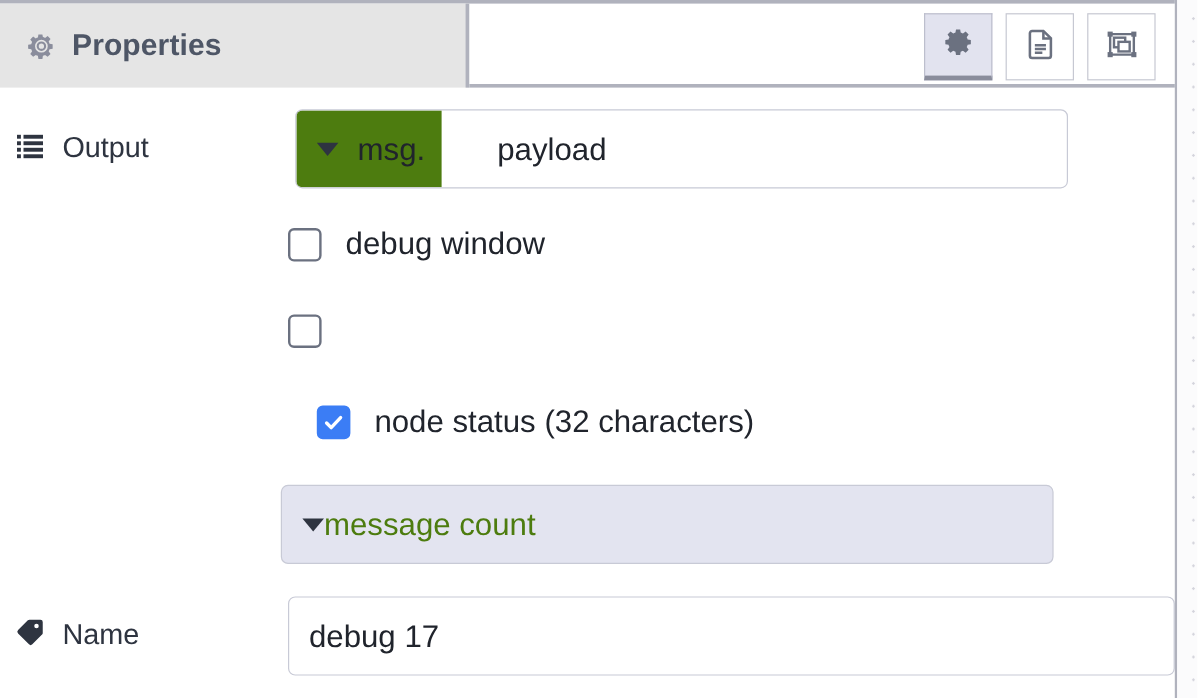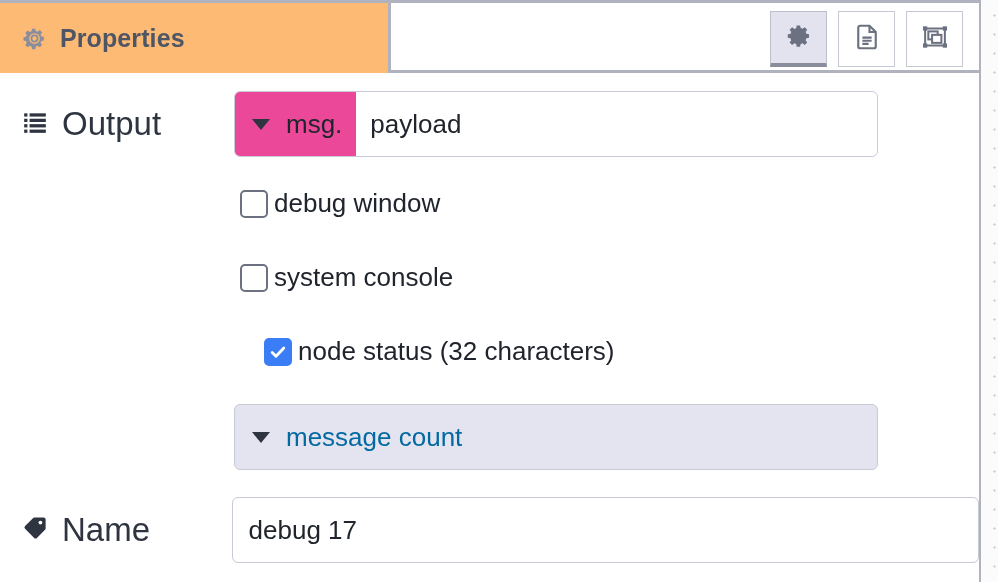--- a/index.html
+++ b/index.html
@@ -69,21 +69,21 @@
   }
   #tab-properties {
     position: absolute;
     left: 0; top: 0;
     width: 391px; height: 70px;
     border-right: 3px solid #b0b2bd;
     box-sizing: border-box;
     display: flex;
     align-items: center;
     padding-left: 22px;
-    background: #fdba74;
+    background: #e5e5e5;
   }
   #tab-properties .tab-label {
     font-size: 25px;
     font-weight: bold;
     color: #4e5666;
     margin-left: 13px;
     letter-spacing: .1px;
   }
 
   .gear-sm { width: 25px; height: 25px; display:block; }
@@ -117,56 +117,57 @@
     position: absolute;
     left: 0;
     width: 979px;
     display: flex;
     align-items: flex-start;
   }
   .row-label {
     width: 234px;
     display: flex;
     align-items: center;
-    padding-left: 22px;
-    box-sizing: border-box;
-    font-size: 33px;
+    box-sizing: border-box;
+    font-size: 24px;
     color: #2e3440;
+    margin-left: 12px;
   }
   .row-label .lbl-text { margin-left: 14px; }
 
   
   .field {
     box-sizing: border-box;
     height: 66px;
     border: 1.5px solid #c8cad6;
     border-radius: 6px;
     background: #ffffff;
     display: flex;
     align-items: center;
     overflow: hidden;
   }
   #output-field { width: 644px; }
   #name-field  { width: 756px; padding-left: 16px; }
 
   .prop-prefix {
     height: 100%;
-    background: #ec4899;
+    background: #4d7c0f;
     display: flex;
     align-items: center;
     padding: 0 14px 0 17px;
     font-size: 26px;
     color: #20242c;
     box-sizing: border-box;
   }
   .prop-prefix .caret { margin-right: 16px; }
   .prop-value {
     font-size: 26px;
     color: #20242c;
     padding-left: 14px;
+    margin-left: 32px;
   }
   #name-field .name-value {
     font-size: 26px;
     color: #20242c;
   }
 
   .caret {
     width: 0; height: 0;
     border-left: 9px solid transparent;
     border-right: 9px solid transparent;
@@ -184,22 +185,22 @@
     box-sizing: border-box;
     background: #e3e4f0;
     border: 1.5px solid #c8cad6;
     border-radius: 6px;
     display: flex;
     align-items: center;
     padding-left: 17px;
   }
   #msgcount-dropdown .dd-label {
     font-size: 26px;
-    color: #0369a1;
-    margin-left: 16px;
+    color: #4d7c0f;
+    margin-left: 0;
   }
 
   
   .cbrow {
     position: absolute;
     left: 240px;
     display: flex;
     align-items: center;
   }
   .cbox {
@@ -214,21 +215,21 @@
   .cbox.checked {
     background: #3b7df5;
     border-color: #3b7df5;
     display: flex;
     align-items: center;
     justify-content: center;
   }
   .cb-label {
     font-size: 26px;
     color: #20242c;
-    margin-left: 6px;
+    margin-left: 20px;
     white-space: nowrap;
   }
 </style>
 </head>
 <body>
 
 <div id="panel">
 
   <div id="top-rule"></div>
 
@@ -311,21 +312,20 @@
   </div>
 
 
   <div class="cbrow" style="top:188px;">
     <span class="cbox"></span>
     <span class="cb-label">debug window</span>
   </div>
 
   <div class="cbrow" style="top:262px;">
     <span class="cbox"></span>
-    <span class="cb-label">system console</span>
   </div>
 
   <div class="cbrow" style="top:336px;padding-left:24px;">
     <span class="cbox checked">
       <svg width="20" height="20" viewBox="0 0 24 24" fill="none" stroke="#ffffff" stroke-width="3.4" stroke-linecap="round" stroke-linejoin="round">
         <path d="M5 12.6 9.6 17.2 19 7.2"></path>
       </svg>
     </span>
     <span class="cb-label">node status (32 characters)</span>
   </div>

